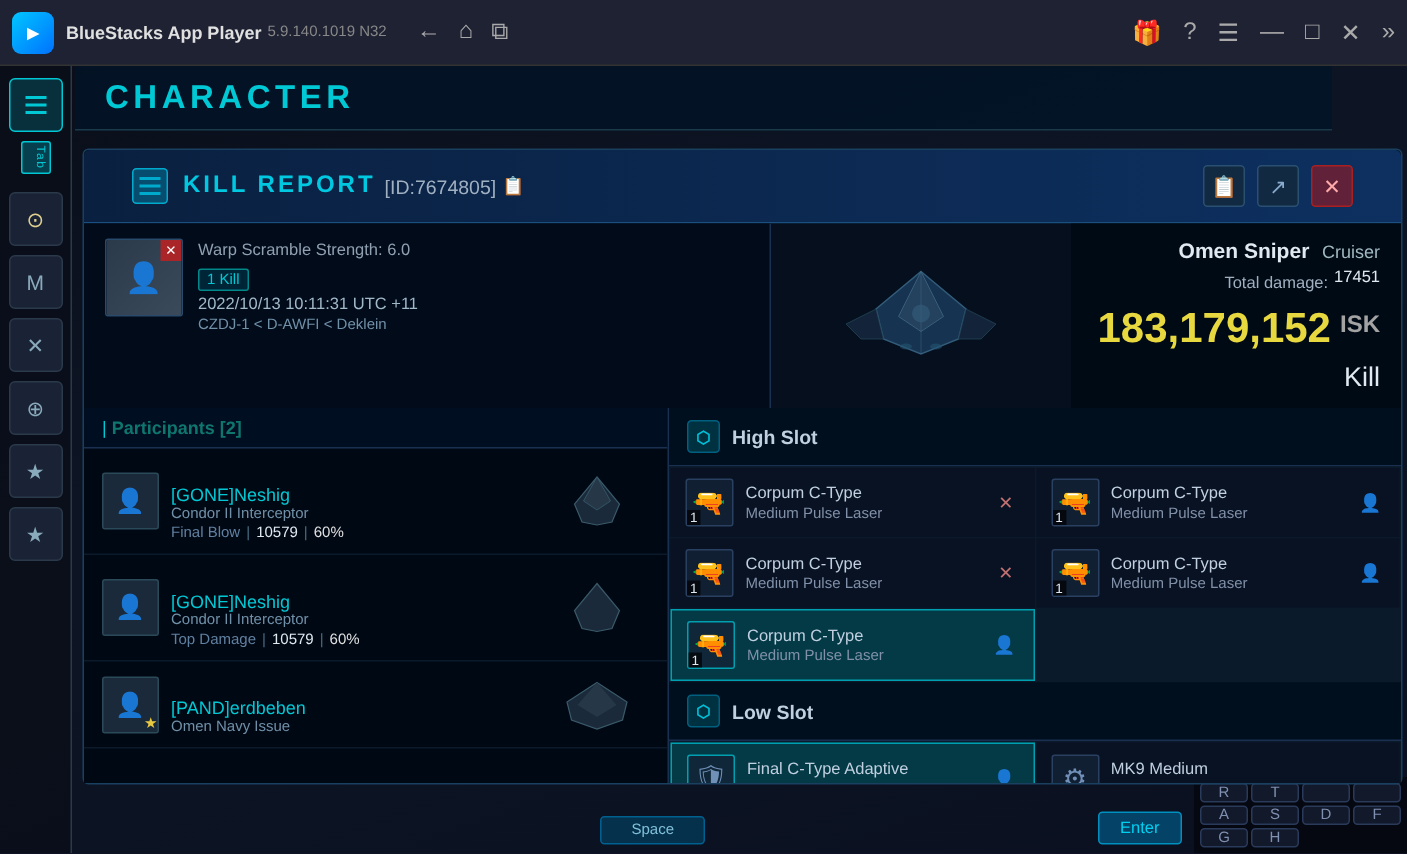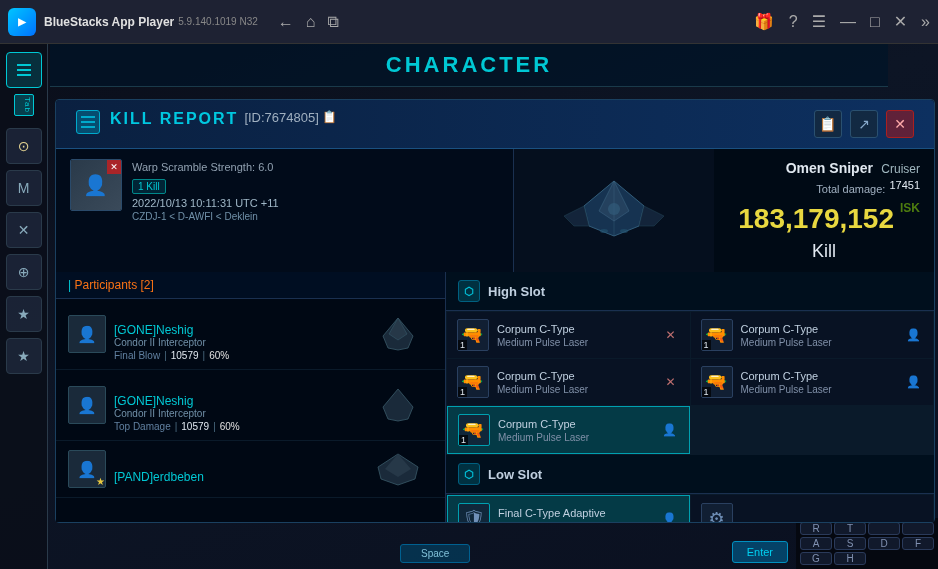--- a/index.html
+++ b/index.html
@@ -133,41 +133,41 @@
       top: 0;
       left: 50px;
       color: #00c8d4;
       font-size: 22px;
       font-weight: bold;
       letter-spacing: 3px;
       padding: 8px 20px;
       background: rgba(0,20,40,0.7);
       border-bottom: 1px solid #1a3a4a;
       width: calc(100% - 100px);
-      text-align: center;
+      text-align: left;
     }
 
     
     .kill-report-panel {
       position: absolute;
       top: 55px;
       left: 55px;
       width: 880px;
       background: rgba(5, 15, 30, 0.97);
       border: 1px solid #1a4060;
       border-radius: 4px;
       z-index: 20;
     }
 
     
     .panel-header {
       background: linear-gradient(90deg, #0a2040, #0d3060);
-      padding: 10px 20px;
-      display: flex;
-      align-items: flex-start;
+      padding: 10px 32px;
+      display: flex;
+      align-items: center;
       border-bottom: 1px solid #1a5080;
       border-radius: 4px 4px 0 0;
     }
     .panel-header-menu {
       background: rgba(0,180,220,0.3);
       border: 1px solid #00aacc;
       border-radius: 3px;
       width: 24px;
       height: 24px;
       display: flex;
@@ -363,22 +363,22 @@
       font-size: 11px;
     }
     .isk-amount {
       color: #e8d840;
       font-size: 28px;
       font-weight: bold;
       margin-top: 4px;
       line-height: 1;
     }
     .isk-label {
-      color: #4d7c0f;
-      font-size: 12px;
+      color: #a3a3a3;
+      font-size: 16px;
       font-weight: bold;
     }
     .kill-label {
       color: #e0e8f0;
       font-size: 18px;
       margin-top: 8px;
     }
 
     
     .participants-list {
@@ -389,21 +389,22 @@
       overflow-y: auto;
     }
     .participants-header {
       padding: 6px 12px;
       color: #00c8d4;
       font-size: 12px;
       border-bottom: 1px solid #1a3050;
       background: rgba(0,15,35,0.9);
     }
     .participants-header span {
-      color: #f97316;
+      color: #0f766e;
+      font-weight: bold;
     }
     .participant-item {
       display: flex;
       align-items: center;
       padding: 8px 12px;
       border-bottom: 1px solid #0a1a2a;
       gap: 8px;
     }
     .participant-avatar {
       width: 38px;
@@ -698,25 +699,25 @@
 
       <div class="damage-section">
         <div>
           <span class="ship-name">Omen Sniper</span>
           <span class="ship-class" style="margin-left:4px">Cruiser</span>
         </div>
         <div style="display:flex;justify-content:flex-end;gap:4px;margin-top:2px">
           <span class="total-label">Total damage:</span>
           <span class="total-value">17451</span>
         </div>
-        <div style="display:flex;align-items:flex-start;justify-content:flex-end;gap:6px;margin-top:6px">
+        <div style="display:flex;align-items:center;justify-content:flex-end;gap:6px;margin-top:6px">
           <span class="isk-amount">183,179,152</span>
           <span class="isk-label">ISK</span>
         </div>
-        <div class="kill-label" style="text-align:center">Kill</div>
+        <div class="kill-label" style="text-align:right">Kill</div>
       </div>
     </div>
 
     <div style="display:flex;height:250px;">
 
       <div class="participants-list">
         <div class="participants-header">
           | <span>Participants</span>
           <span>[2]</span>
         </div>
@@ -762,20 +763,21 @@
           </div>
         </div>
 
         <div class="participant-item">
           <div class="participant-avatar" style="position:relative">
             <span style="font-size:16px">👤</span>
             <span style="position:absolute;bottom:0;right:0;color:#e8c840;font-size:10px">★</span>
           </div>
           <div class="participant-info">
             <div class="participant-name">[PAND]erdbeben</div>
+            <div class="participant-ship">Omen Navy Issue</div>
           </div>
           <div class="participant-ship-img">
             <svg width="70" height="40" viewBox="0 0 70 40">
               <polygon points="35,5 55,18 52,30 35,36 18,30 15,18" fill="#1a2a3a" stroke="#3a5a6a" stroke-width="0.8"></polygon>
               <polygon points="35,5 48,20 35,28 22,20" fill="#263848"></polygon>
             </svg>
           </div>
         </div>
       </div>
 
@@ -865,20 +867,24 @@
             <div class="slot-item-info">
               <div class="slot-item-name">Final C-Type Adaptive</div>
               <div class="slot-item-sub">Armor Hardener</div>
             </div>
             <div class="slot-item-action person">👤</div>
           </div>
 
           <div class="slot-item">
             <div class="slot-item-icon">
               <span style="font-size:18px">⚙</span>
+            </div>
+            <div class="slot-item-info">
+              <div class="slot-item-name">MK9 Medium</div>
+              <div class="slot-item-sub">Microwarpdrive</div>
             </div>
           </div>
 
         </div>
 
       </div>
     </div>
 
   </div>
 

